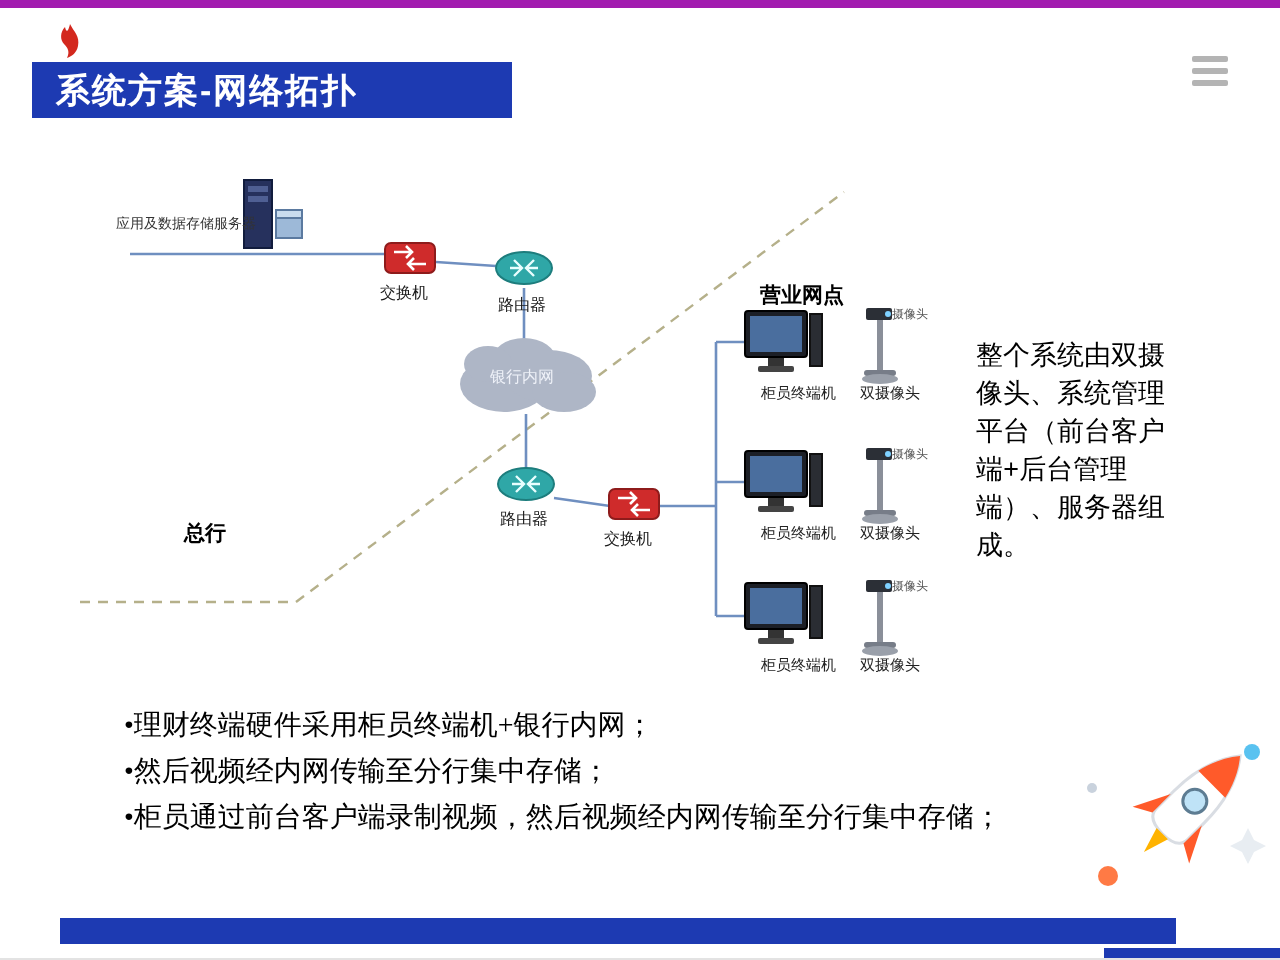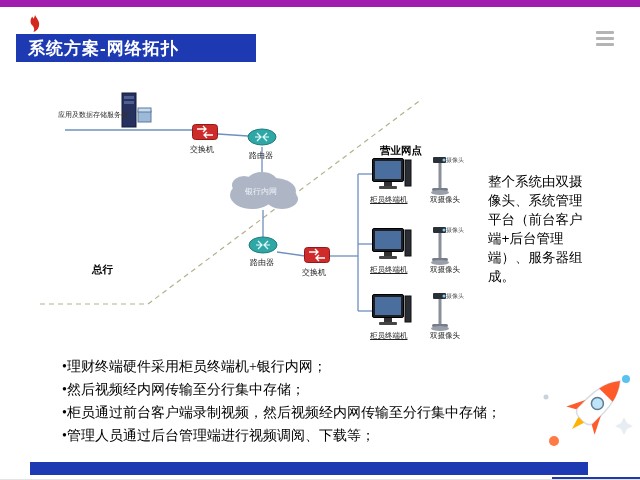--- a/index.html
+++ b/index.html
@@ -1,17 +1,17 @@
 <!DOCTYPE html>
 <html style="--banner-blue: #1d3ab2; --switch-red: #cf2b2b; --router-teal: #2fa7a7; --rocket-orange: #ff5a2a;"><head>
 <meta charset="utf-8">
 <style>
   html,body{margin:0;padding:0;background:#fff;}
   .slide{position:relative;width:640px;height:480px;background:#fff;overflow:hidden;
-         border-top:7px solid #a21caf;border-bottom:1px solid #e3e3e3;box-sizing:border-box;
+         border-top:4px solid #a21caf;border-bottom:1px solid #e3e3e3;box-sizing:border-box;
          font-family:"Liberation Sans",sans-serif;}
   .abs{position:absolute;}
   
   .title-banner{position:absolute;left:16px;top:27px;width:240px;height:28px;
     background:var(--banner-blue,#1d3ab2);color:#fff;font-size:17px;font-weight:bold;
     display:flex;align-items:center;padding-left:12px;box-sizing:border-box;letter-spacing:1px;}
   .menu-icon{position:absolute;right:26px;top:24px;width:18px;cursor:pointer;}
   .menu-icon span{display:block;height:3px;background:#b4b4b4;margin-bottom:3px;border-radius:1px;}
   
   .wires{position:absolute;left:0;top:0;z-index:1;}
@@ -20,22 +20,22 @@
   .node{position:absolute;z-index:2;}
   .lbl{position:absolute;z-index:3;font-size:8px;color:#1a1a1a;white-space:nowrap;
        font-family:"Liberation Serif",serif;}
   .lbl-tiny{font-size:7px;color:#333;}
   .zone{font-size:10.5px;font-weight:bold;color:#000;}
   .cloud-lbl{font-size:8px;color:#eef1f8;}
   .cam-head-lbl{font-size:6px;color:#555;}
   .t-group{position:absolute;left:370px;width:100px;height:80px;z-index:2;}
   .t-group .mon{position:absolute;left:2px;top:3px;}
   .t-group .cam{position:absolute;left:58px;top:0;}
-  .t-group .t-lbl{position:absolute;left:0;top:40px;width:48px;text-align:left;
-      font-size:7.5px;color:#222;font-family:"Liberation Serif",serif;text-decoration:underline;}
+  .t-group .t-lbl{position:absolute;left:0;top:40px;width:48px;text-align:right;
+      font-size:7.5px;color:#222;font-family:"Liberation Serif",serif;}
   .t-group .c-lbl{position:absolute;left:52px;top:40px;width:46px;text-align:center;
       font-size:7.5px;color:#222;font-family:"Liberation Serif",serif;}
   .t-group .ch-lbl{position:absolute;left:76px;top:1px;}
   
   .side-note{position:absolute;left:488px;top:166px;width:104px;font-size:13.5px;
       line-height:19px;color:#000;font-family:Liberation Mono, monospace;}
   .bullets{position:absolute;left:62px;top:348px;width:530px;margin:0;padding:0;
       list-style:none;font-size:14px;line-height:23px;color:#000;
       font-family:"Liberation Serif",serif;}
   
@@ -180,21 +180,20 @@
     <div class="t-lbl">柜员终端机</div>
     <div class="c-lbl">双摄像头</div>
   </div>
 
   <div class="side-note">整个系统由双摄像头、系统管理平台（前台客户端+后台管理端）、服务器组成。</div>
 
   <ul class="bullets">
     <li>•理财终端硬件采用柜员终端机+银行内网；</li>
     <li>•然后视频经内网传输至分行集中存储；</li>
     <li>•柜员通过前台客户端录制视频，然后视频经内网传输至分行集中存储；</li>
-    <li>•管理人员通过后台管理端进行视频调阅、下载等；</li>
   </ul>
 
   <div class="bar1"></div>
   <div class="bar2"></div>
 
   <svg class="rocket" width="102" height="105" viewBox="0 0 102 105">
     <g transform="translate(58,48) rotate(45)">
       <path d="M0,-34 C8,-24 11,-12 11,2 L11,14 C11,18 8,21 0,21 C-8,21 -11,18 -11,14 L-11,2 C-11,-12 -8,-24 0,-34 Z" fill="#ffffff" stroke="#d9dde3" stroke-width="1.5"></path>
       <path d="M0,-34 C5,-28 8,-21 9.5,-14 L-9.5,-14 C-8,-21 -5,-28 0,-34 Z" fill="#ff5a2a"></path>
       <circle cx="0" cy="-2" r="6" fill="#bfe3f7" stroke="#5d7c92" stroke-width="1.5"></circle>

